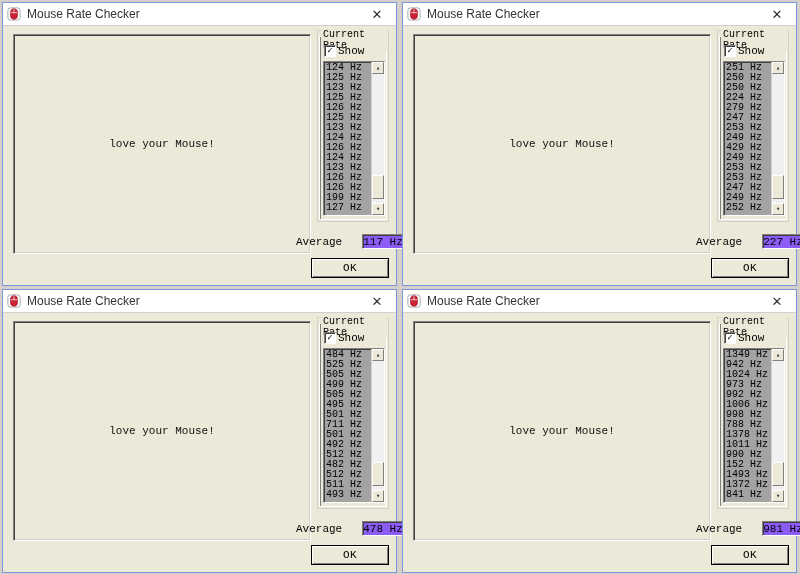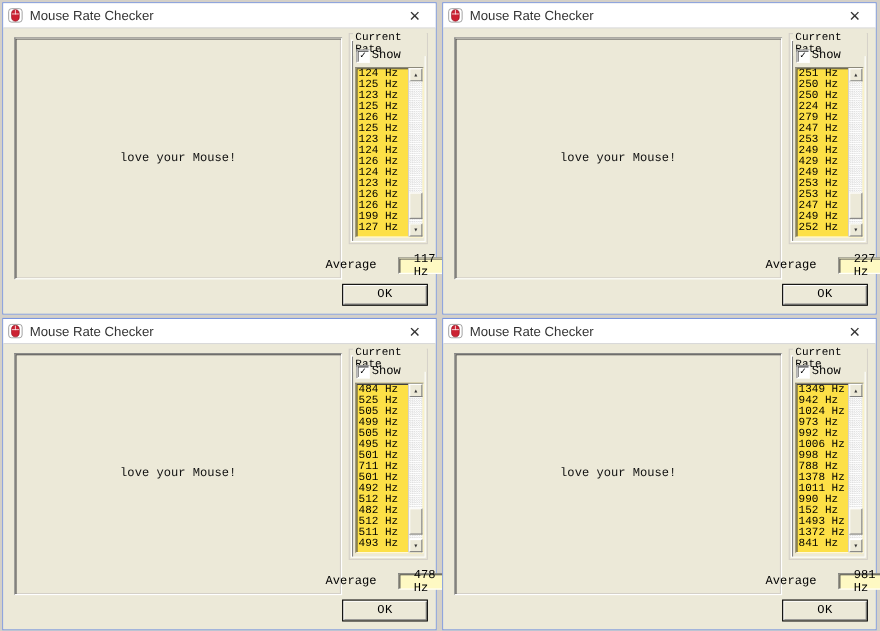--- a/index.html
+++ b/index.html
@@ -148,21 +148,21 @@
     font-family: "Courier New", monospace;
     font-size: 11px;
   }
 
   .rate-list {
     position: absolute;
     top: 30px;
     left: 5px;
     width: 62px;
     height: 155px;
-    background: #fde047;
+    background: #a3a3a3;
     border: 1px solid #808080;
     border-right-color: #fff;
     border-bottom-color: #fff;
     box-shadow: inset 1px 1px 0 #404040;
     box-sizing: border-box;
     display: flex;
     z-index: 3;
   }
   .rate-list-inner {
     flex: 1 1 auto;
@@ -219,28 +219,28 @@
     top: 208px;
     display: flex;
     align-items: center;
     gap: 20px;
     font-family: "Courier New", monospace;
     font-size: 11px;
   }
   .avg-box {
     width: 42px;
     height: 15px;
-    background: #fef9c3;
+    background: #8b5cf6;
     border: 1px solid #808080;
     border-right-color: #fff;
     border-bottom-color: #fff;
     box-shadow: inset 1px 1px 0 #404040;
     display: flex;
     align-items: center;
-    padding-left: 13px;
+    padding-left: 0;
     box-sizing: border-box;
     font-family: "Courier New", monospace;
     font-size: 11px;
   }
 
   .ok-btn {
     position: absolute;
     left: 308px;
     top: 232px;
     width: 78px;

